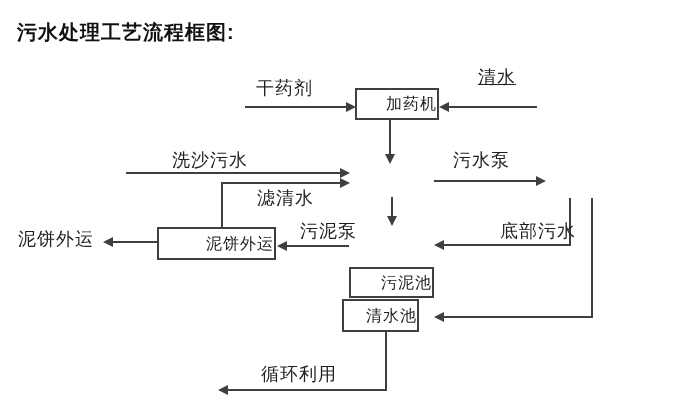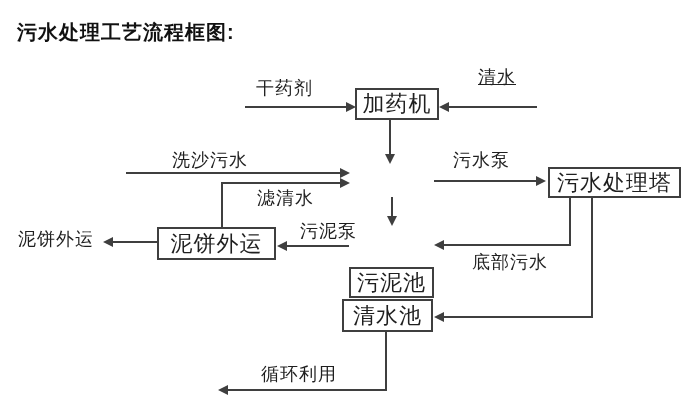--- a/index.html
+++ b/index.html
@@ -13,22 +13,22 @@
     position:relative;width:700px;height:420px;background:var(--bg);overflow:hidden;
     color:var(--text);
   }
   .title{
     position:absolute;left:17px;top:19px;
     font-size:20px;font-weight:bold;letter-spacing:1px;color:#111;
     white-space:nowrap;
   }
   .node{
     position:absolute;border:2px solid var(--line);background:#fff;
-    display:flex;align-items:center;justify-content:center;
-    font-size:22px;line-height:1;white-space:nowrap;letter-spacing:1px;
+    display:flex;align-items:center;justify-content:flex-end;
+    font-size:16px;line-height:1;white-space:nowrap;letter-spacing:1px;
   }
   .flabel{
     position:absolute;font-size:18px;line-height:1.1;white-space:nowrap;letter-spacing:1px;
   }
   .hline{position:absolute;height:2px;background:var(--line);}
   .vline{position:absolute;width:2px;background:var(--line);}
   .ar{position:absolute;width:0;height:0;}
   .ar-right{border-top:5px solid transparent;border-bottom:5px solid transparent;border-left:10px solid var(--line);}
   .ar-left {border-top:5px solid transparent;border-bottom:5px solid transparent;border-right:10px solid var(--line);}
   .ar-down {border-left:5px solid transparent;border-right:5px solid transparent;border-top:10px solid var(--line);}
@@ -36,30 +36,27 @@
 </head>
 <body>
 
 <div class="screen">
 
   <div class="title">污水处理工艺流程框图:</div>
 
   <div class="node" style="left:355px;top:88px;width:84px;height:32px;">
     <span>加药机</span>
   </div>
-  <div class="node" style="left:548px;top:167px;width:133px;height:31px;">
-    <span>污水处理塔</span>
-  </div>
   <div class="node" style="left:349px;top:227px;width:85px;height:31px;margin-top:40px;">
     <span>污泥池</span>
   </div>
   <div class="node" style="left:157px;top:227px;width:119px;height:33px;">
     <span>泥饼外运</span>
   </div>
-  <div class="node" style="left:342px;top:299px;width:91px;height:33px;">
+  <div class="node" style="left:342px;top:299px;width:77px;height:33px;">
     <span>清水池</span>
   </div>
 
   <div>
     <div class="hline" style="left:245px;top:106px;width:101px;"></div>
     <div class="ar ar-right" style="left:346px;top:102px;"></div>
     <div class="flabel" style="left:256px;top:79px;">干药剂</div>
   </div>
 
   <div>
@@ -94,21 +91,21 @@
 
   <div>
     <div class="vline" style="left:391px;top:197px;height:19px;"></div>
     <div class="ar ar-down" style="left:387px;top:216px;"></div>
   </div>
 
   <div>
     <div class="vline" style="left:569px;top:198px;height:48px;"></div>
     <div class="hline" style="left:444px;top:244px;width:127px;"></div>
     <div class="ar ar-left" style="left:434px;top:240px;"></div>
-    <div class="flabel" style="left:472px;top:222px;margin-top:31px;">底部污水</div>
+    <div class="flabel" style="left:500px;top:222px;">底部污水</div>
   </div>
 
   <div>
     <div class="hline" style="left:287px;top:245px;width:62px;"></div>
     <div class="ar ar-left" style="left:277px;top:241px;"></div>
     <div class="flabel" style="left:300px;top:222px;">污泥泵</div>
   </div>
 
   <div>
     <div class="hline" style="left:113px;top:241px;width:44px;"></div>

